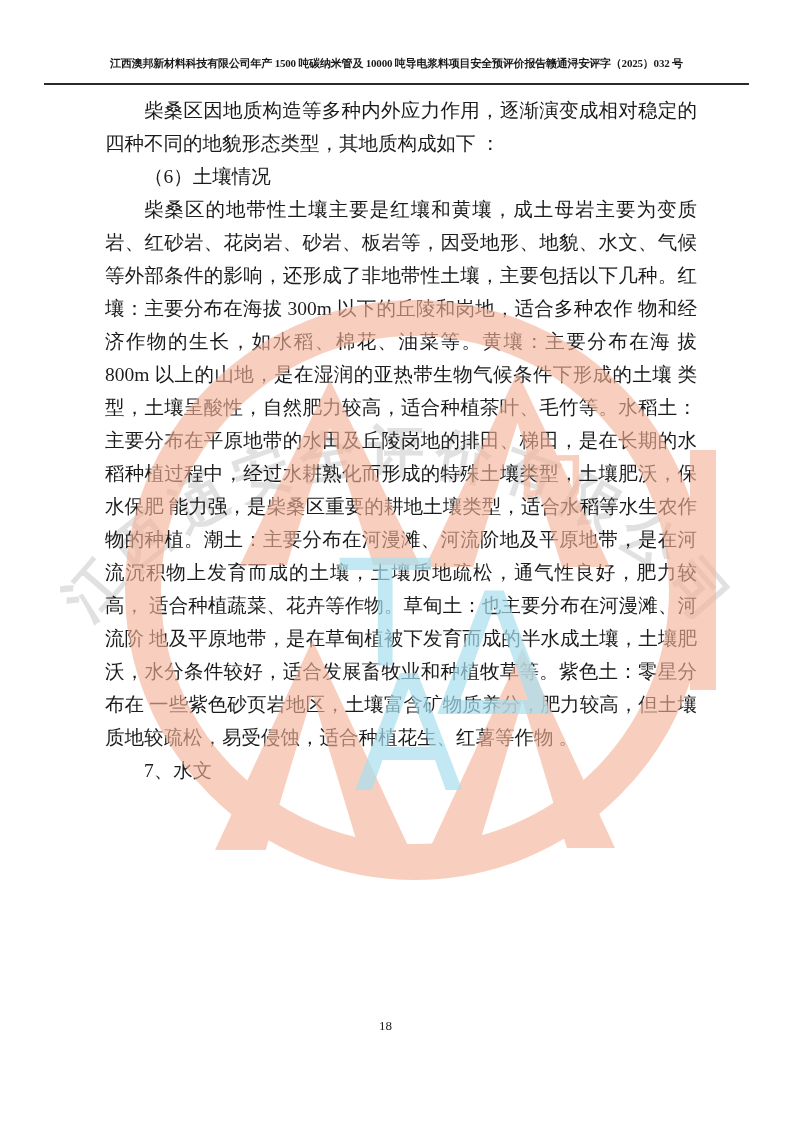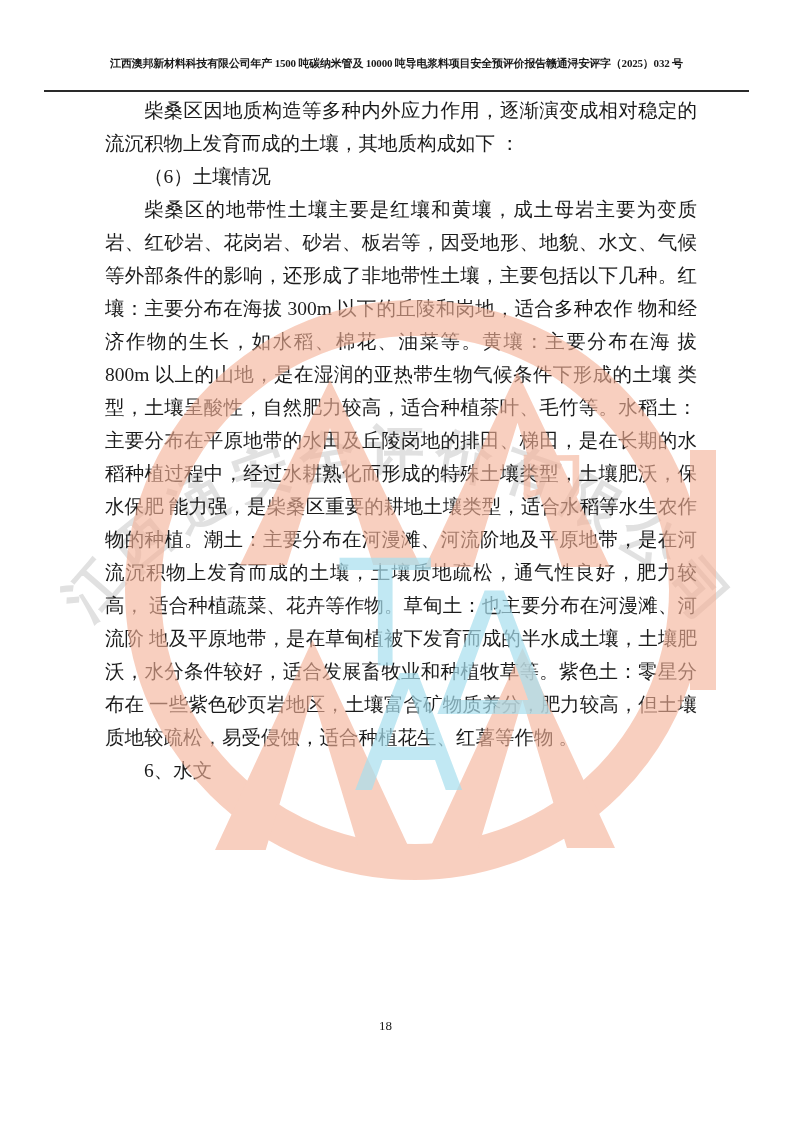--- a/index.html
+++ b/index.html
@@ -12,21 +12,21 @@
     color:#1b1b1b;
     box-sizing:border-box;
     outline:1px solid #e3e3e3;
   }
   
   .doc-header{
     position:absolute;left:44px;top:56px;width:705px;
     font-size:11px;font-weight:bold;letter-spacing:-0.2px;
     white-space:nowrap;text-align:center;
     border-bottom:2px solid #2a2a2a;
-    padding-bottom:19px;
+    padding-bottom:12px;
   }
   
   .doc-body{
     position:absolute;left:105px;top:94px;width:592px;
     font-size:19.5px;line-height:33px;text-align:justify;
     z-index:2;
   }
   .doc-body p{margin:0;text-indent:2em;}
   
   .doc-footer{
@@ -77,24 +77,24 @@
       <span class="seal-char" style="left: 592.362px; top: 503.514px; transform: translate(-50%, -50%) rotate(389.4deg);">限</span>
       <span class="seal-char" style="left: 648.812px; top: 542.022px; transform: translate(-50%, -50%) rotate(399.2deg);">公</span>
       <span class="seal-char" style="left: 697.884px; top: 589.576px; transform: translate(-50%, -50%) rotate(409deg);">司</span>
     </div>
 
   <div class="doc-header">
     <span>江西澳邦新材料科技有限公司年产 1500 吨碳纳米管及 10000 吨导电浆料项目安全预评价报告赣通浔安评字（2025）032 号</span>
   </div>
 
   <div class="doc-body">
-    <p>柴桑区因地质构造等多种内外应力作用，逐渐演变成相对稳定的 流沉积物上发育而成的土壤，其地质构成如下 ：</p>
+    <p>柴桑区因地质构造等多种内外应力作用，逐渐演变成相对稳定的 四种不同的地貌形态类型，其地质构成如下 ：</p>
     <p>（6）土壤情况</p>
     <p>柴桑区的地带性土壤主要是红壤和黄壤，成土母岩主要为变质 岩、红砂岩、花岗岩、砂岩、板岩等，因受地形、地貌、水文、气候 等外部条件的影响，还形成了非地带性土壤，主要包括以下几种。红壤：主要分布在海拔 300m 以下的丘陵和岗地，适合多种农作 物和经济作物的生长，如水稻、棉花、油菜等。黄壤：主要分布在海 拔 800m 以上的山地，是在湿润的亚热带生物气候条件下形成的土壤 类型，土壤呈酸性，自然肥力较高，适合种植茶叶、毛竹等。水稻土：主要分布在平原地带的水田及丘陵岗地的排田、梯田，是在长期的水 稻种植过程中，经过水耕熟化而形成的特殊土壤类型，土壤肥沃，保 水保肥 能力强，是柴桑区重要的耕地土壤类型，适合水稻等水生农作 物的种植。潮土：主要分布在河漫滩、河流阶地及平原地带，是在河 流沉积物上发育而成的土壤，土壤质地疏松，通气性良好，肥力较高， 适合种植蔬菜、花卉等作物。草甸土：也主要分布在河漫滩、河流阶 地及平原地带，是在草甸植被下发育而成的半水成土壤，土壤肥沃，水分条件较好，适合发展畜牧业和种植牧草等。紫色土：零星分布在 一些紫色砂页岩地区，土壤富含矿物质养分，肥力较高，但土壤质地较疏松，易受侵蚀，适合种植花生、红薯等作物 。</p>
-    <p>6、水文</p>
+    <p>7、水文</p>
   </div>
 
   <div class="doc-footer">
     <span>18</span>
   </div>
 
   <div class="wm orange-layer">
     <div class="seal-ring" style="border-color: rgb(245, 178, 152);"></div>
     <div class="lambda a" style="background: rgb(245, 178, 152);"></div>
     <div class="lambda b" style="background: rgb(245, 178, 152);"></div>

